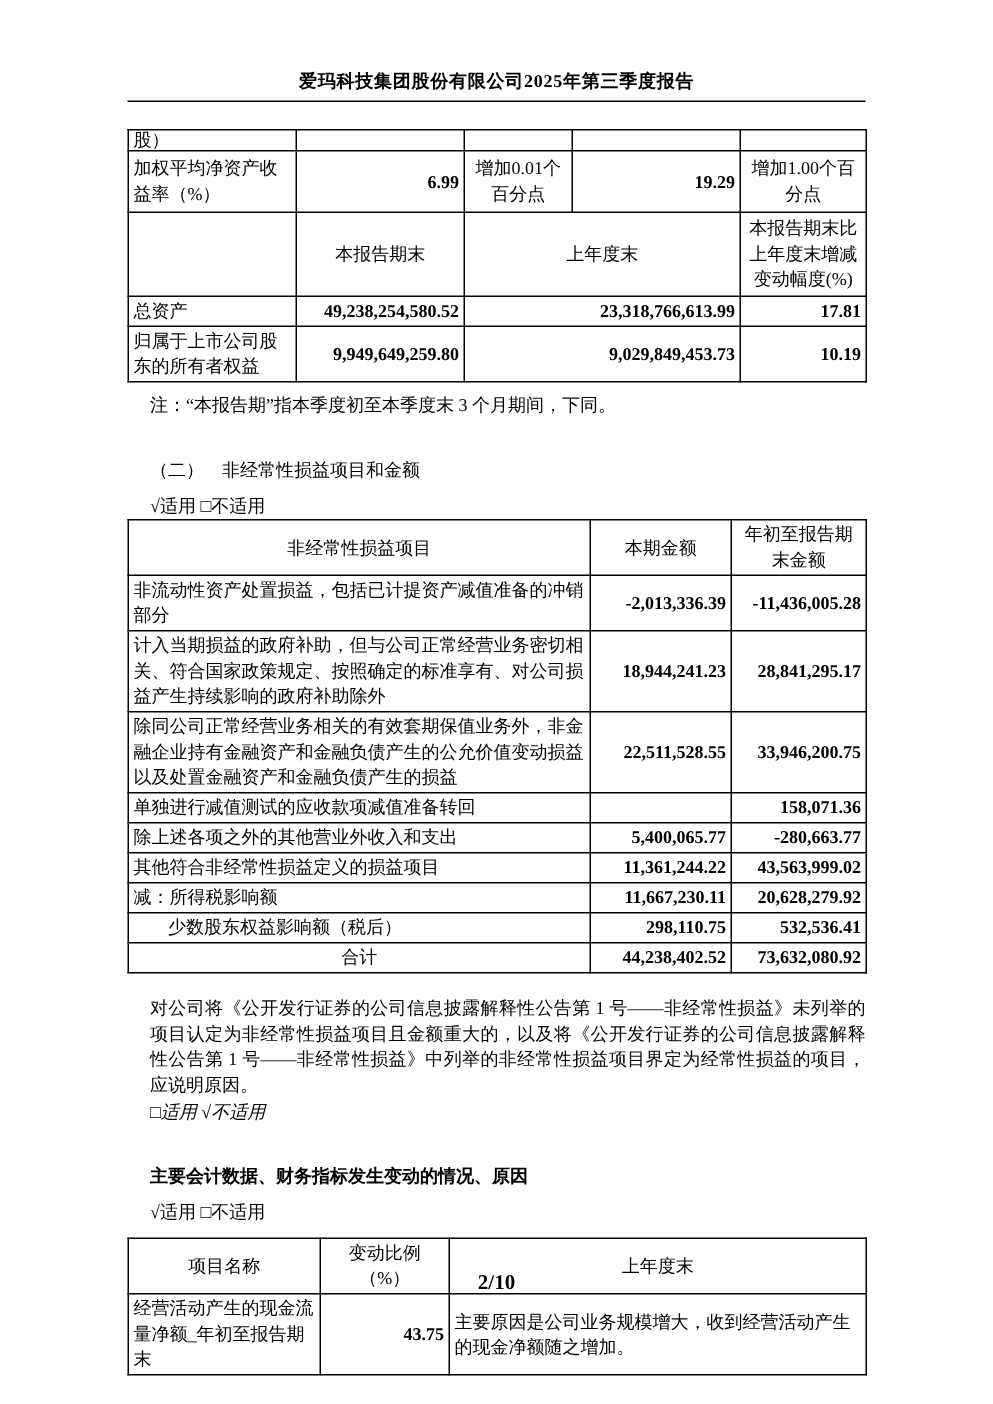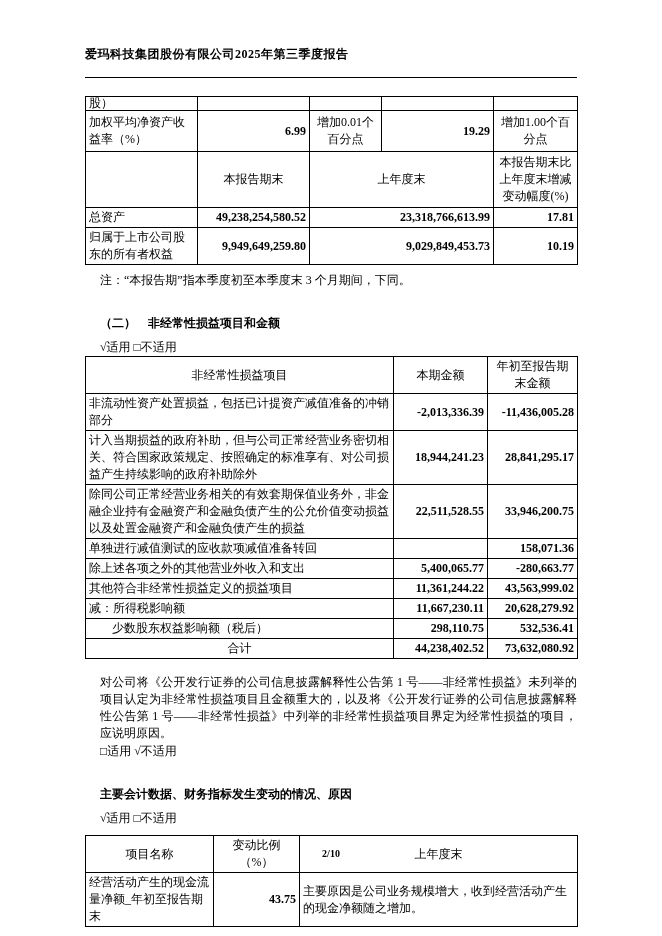--- a/index.html
+++ b/index.html
@@ -6,53 +6,53 @@
   html, body { background: #ffffff; }
   body {
     width: 662px; height: 936px; margin: 0 auto;
     font-family: "Liberation Serif", "DejaVu Serif", serif;
     font-size: 12px; color: #000;
   }
   .page { position: relative; width: 662px; height: 936px; background: #fff; overflow: hidden; }
   .content { width: 492px; margin: 0 auto; padding-top: 46px; }
 
   .doc-title {
-    font-weight: bold; font-size: 12px;
-    padding-bottom: 14px; border-bottom: 1px solid #000; margin-bottom: 18px;
+    text-align: center; font-weight: bold; font-size: 12px;
+    padding-bottom: 4px; border-bottom: 1px solid #000; margin-bottom: 18px;
     letter-spacing: 0.5px;
   }
 
   table { width: 100%; border-collapse: collapse; table-layout: fixed; }
   td {
     border: 1px solid #000; padding: 1px 3px; vertical-align: middle;
     line-height: 17px; word-break: break-all; height: 20px; font-size: 12px;
   }
   .num { text-align: right; white-space: nowrap; font-weight: bold; }
   .ctr { text-align: center; }
   .indent-cell { padding-left: 26px; }
 
   tr.partial td { height: 14px; line-height: 13px; padding-top: 0; padding-bottom: 0; }
   tr.roe td { height: 41px; }
   tr.head1 td { height: 56px; }
   tr.assets td { height: 20px; }
   tr.equity td { height: 36px; }
 
   .note { margin: 7px 0 0 15px; line-height: 17px; }
-  .sec-heading { margin: 26px 0 0 15px; font-weight: bold; line-height: 17px; }
+  .sec-heading { margin: 26px 0 0 15px; font-weight: normal; line-height: 17px; }
   .sec-heading.plain { font-weight: bold; }
   .applicability { margin: 7px 0 0 15px; line-height: 17px; }
   .unit-note { margin: 12px 0 2px 0; text-align: right; line-height: 17px; }
   .explain { margin: 15px 0 0 15px; width: 477px; text-align: justify; line-height: 17px; }
-  .explain-apply { margin: 1px 0 0 15px; line-height: 17px; }
+  .explain-apply { margin: 1px 0 0 15px; line-height: 17px; font-style: italic; }
   .t3 { margin-top: 8px; }
   tr.t-head td { height: 21px; }
 
   .footer {
     position: absolute; top: 848px; left: 0; width: 100%;
-    text-align: center; font-weight: bold; font-size: 10px;
+    text-align: center; font-weight: bold; font-size: 14px;
   }
 </style>
 </head>
 <body>
 
 <div class="page">
   <div class="content">
 
     <div class="doc-title">爱玛科技集团股份有限公司2025年第三季度报告</div>
 

